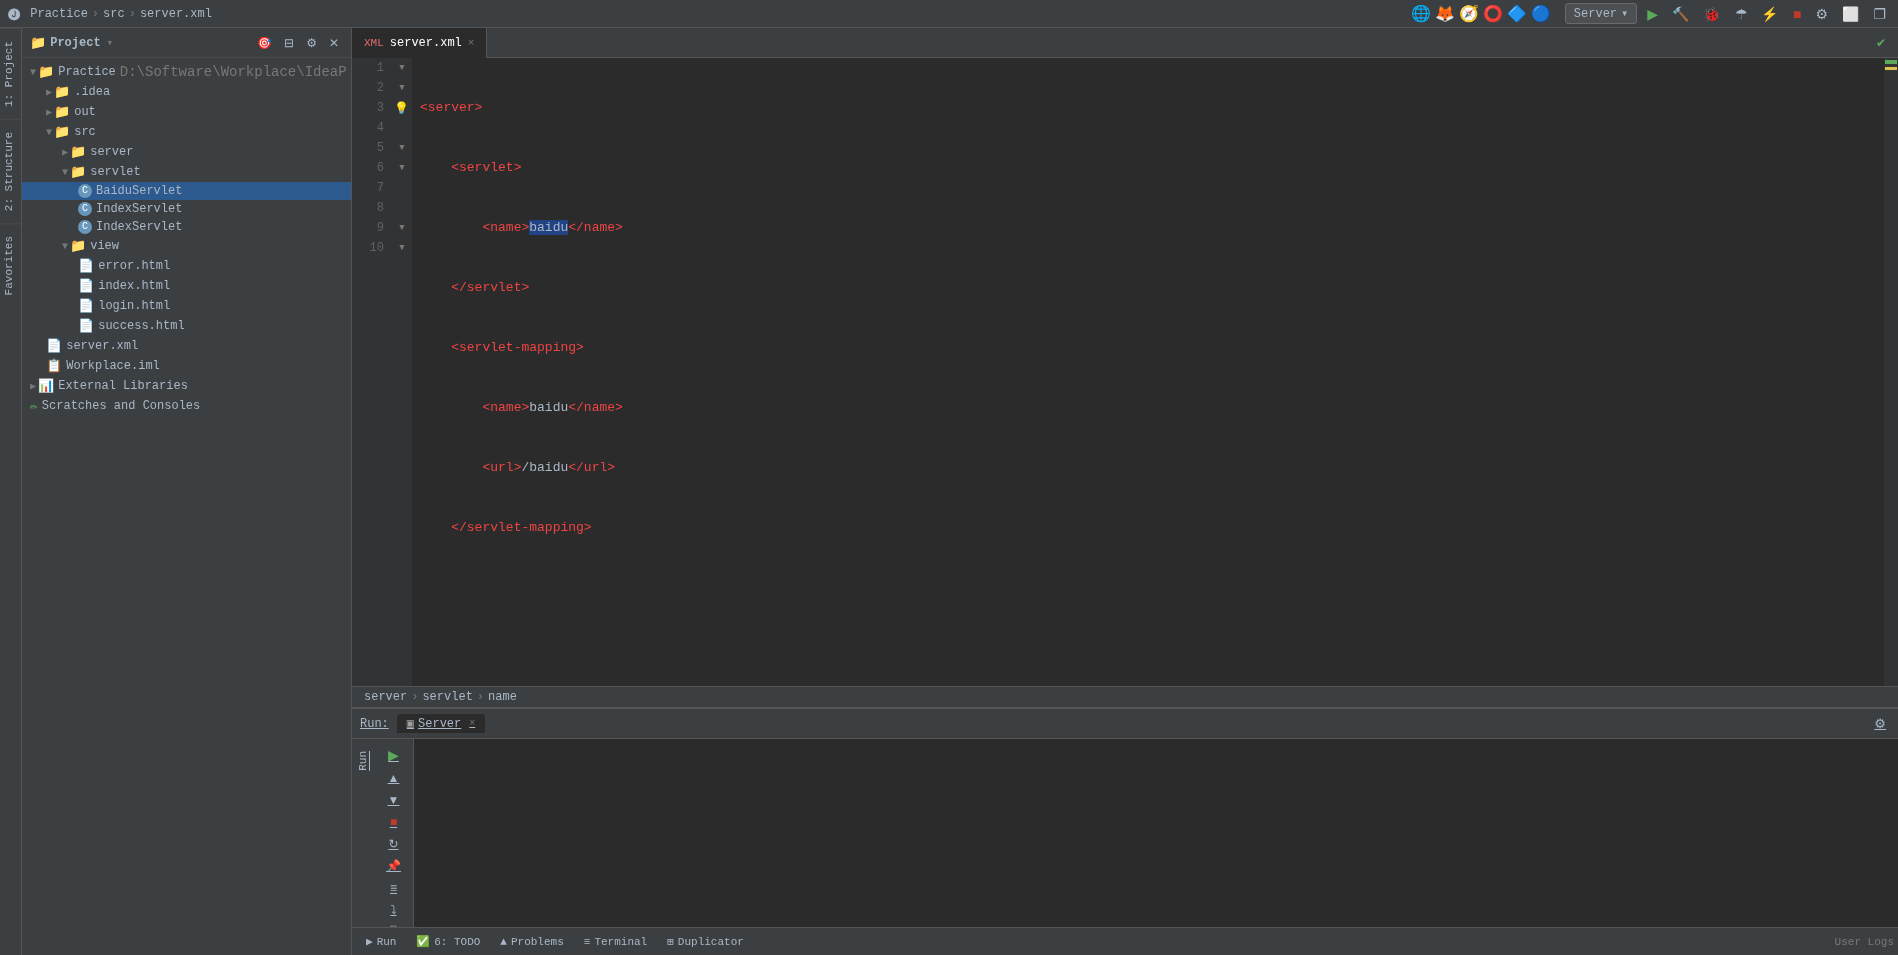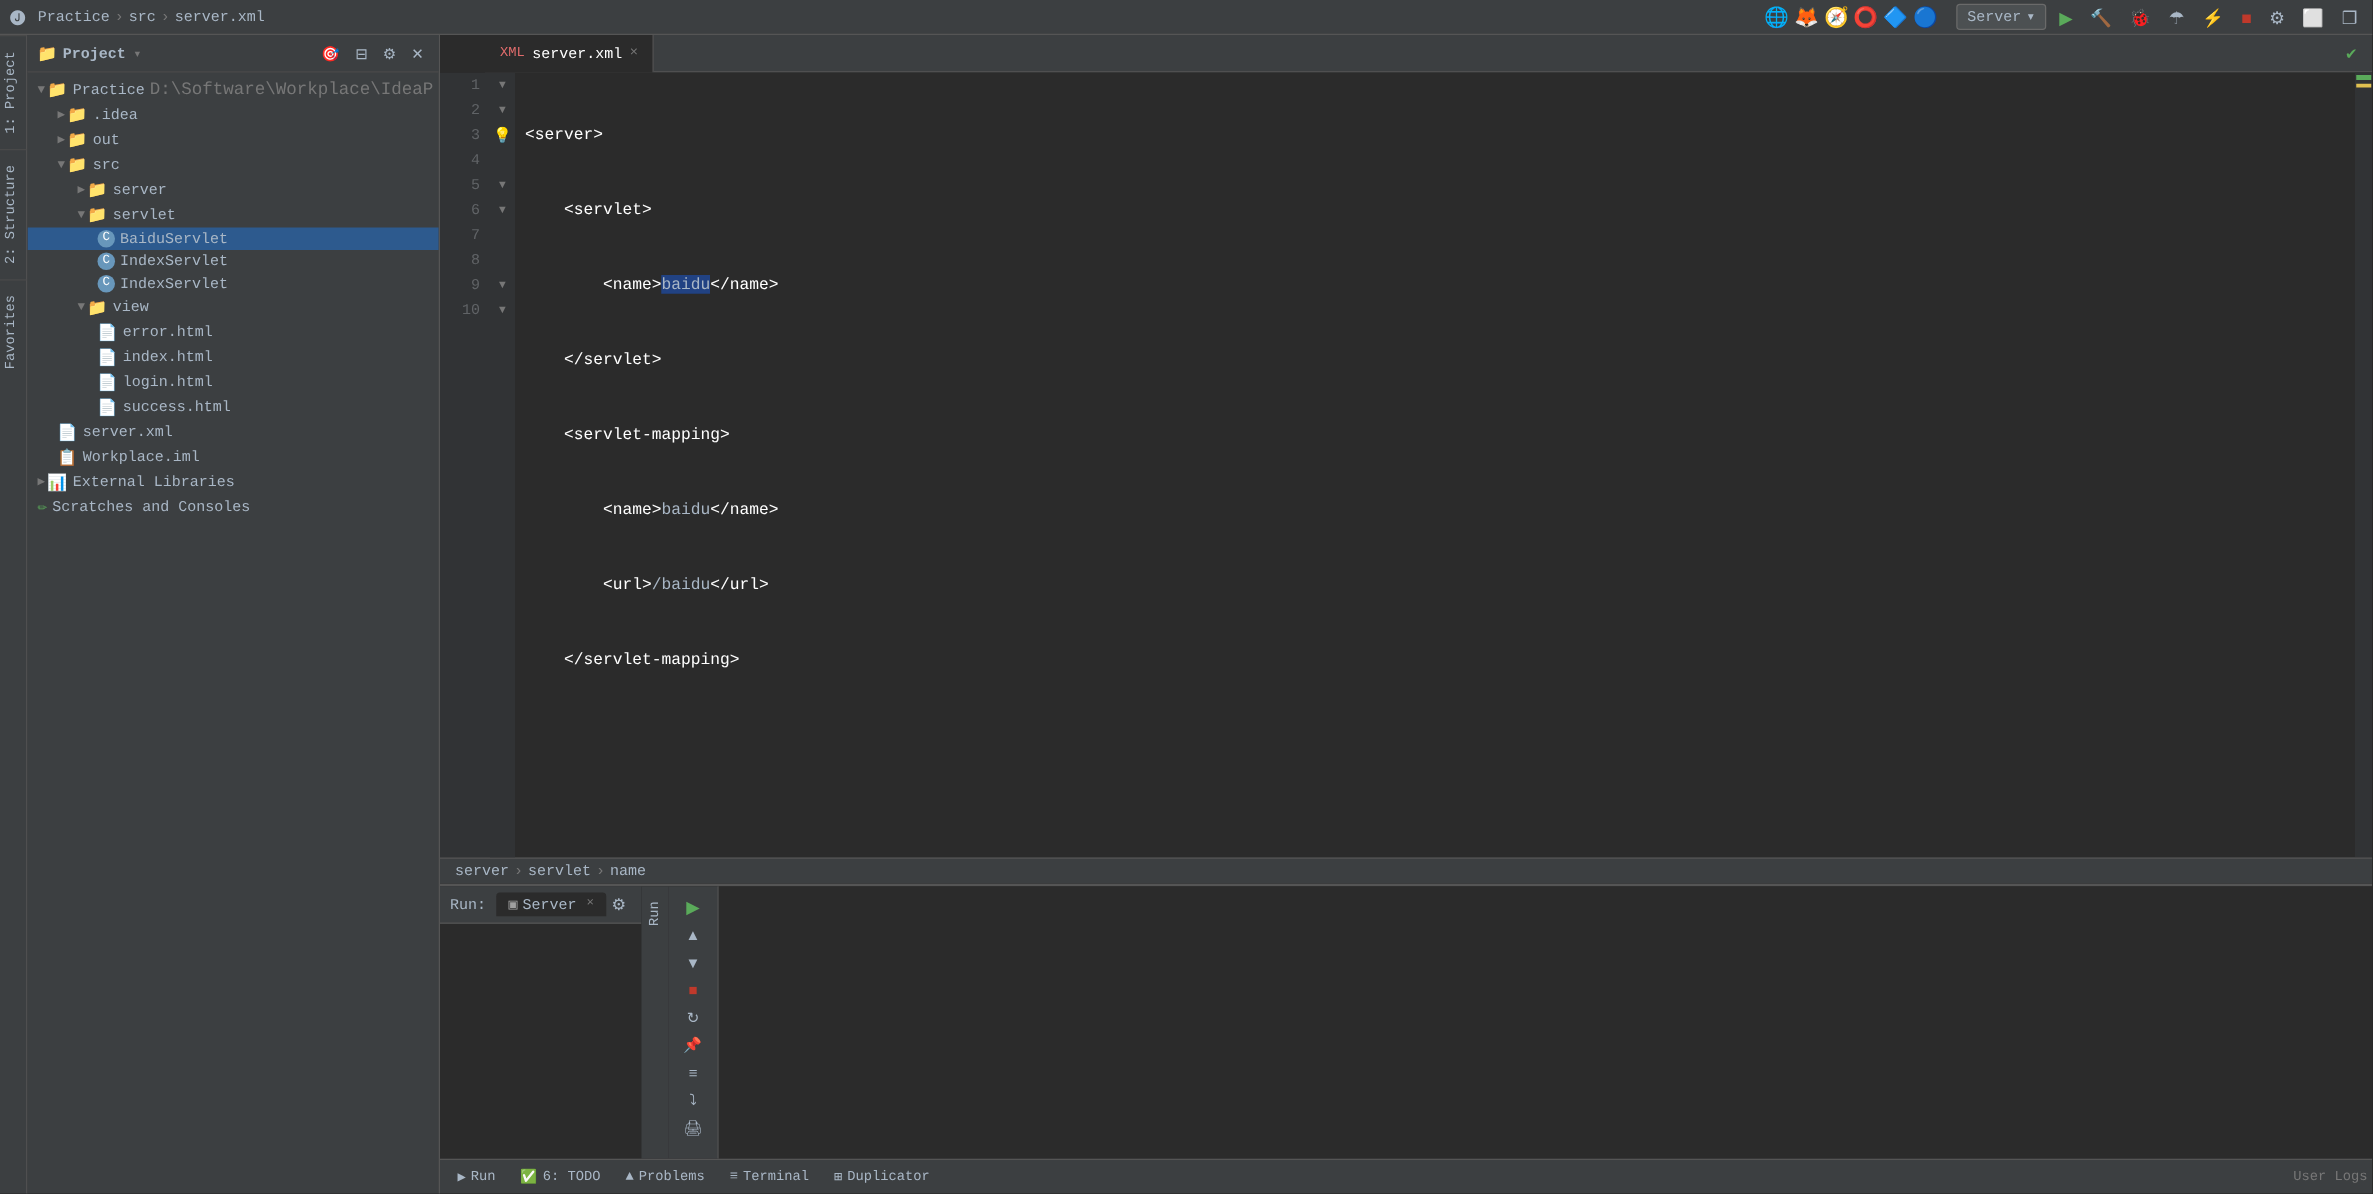--- a/index.html
+++ b/index.html
@@ -126,21 +126,20 @@
       flex-direction: column;
       overflow: hidden;
     }
     .tab-bar {
       display: flex;
       align-items: center;
       background: #3c3f41;
       border-bottom: 1px solid #555;
       height: 30px;
       flex-shrink: 0;
-      margin-left: 36px;
     }
     .tab {
       display: flex;
       align-items: center;
       padding: 0 12px;
       height: 30px;
       background: #4c5052;
       border-right: 1px solid #555;
       cursor: pointer;
       font-size: 12px;
@@ -192,21 +191,21 @@
       font-size: 13px;
       white-space: pre;
       color: #a9b7c6;
     }
     .code-line {
       height: 20px;
       display: block;
     }
 
     
-    .tag { color: #ffffff; }
+    .tag { color: #ef4444; }
     .highlighted-baidu {
       background: #214283;
       color: #a9b7c6;
     }
 
     
     .editor-breadcrumb {
       background: #3c3f41;
       border-top: 1px solid #555;
       padding: 3px 12px;
@@ -226,23 +225,24 @@
       flex-shrink: 0;
       display: flex;
       flex-direction: column;
     }
 
     
     .run-panel {
       background: #2b2b2b;
       border-top: 2px solid #555;
       display: flex;
-      flex-direction: row;
+      flex-direction: column;
       flex-shrink: 0;
       height: 220px;
+      text-decoration: underline;
     }
     .run-panel-header {
       display: flex;
       align-items: center;
       background: #3c3f41;
       padding: 4px 8px;
       border-bottom: 1px solid #555;
       height: 30px;
     }
     .run-label {

